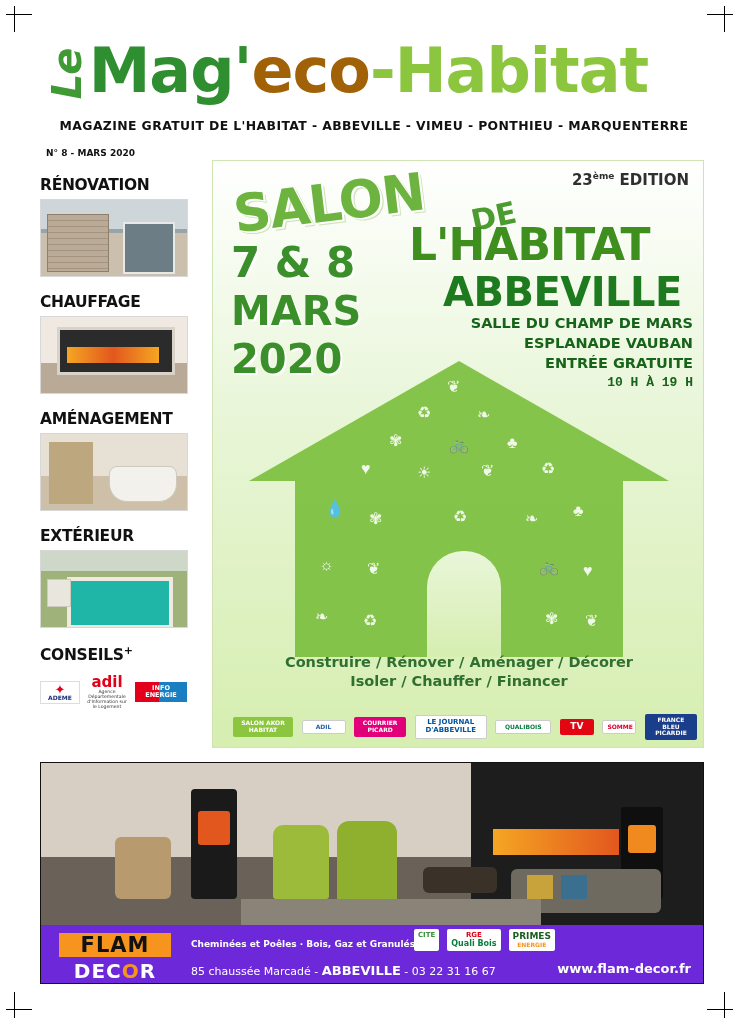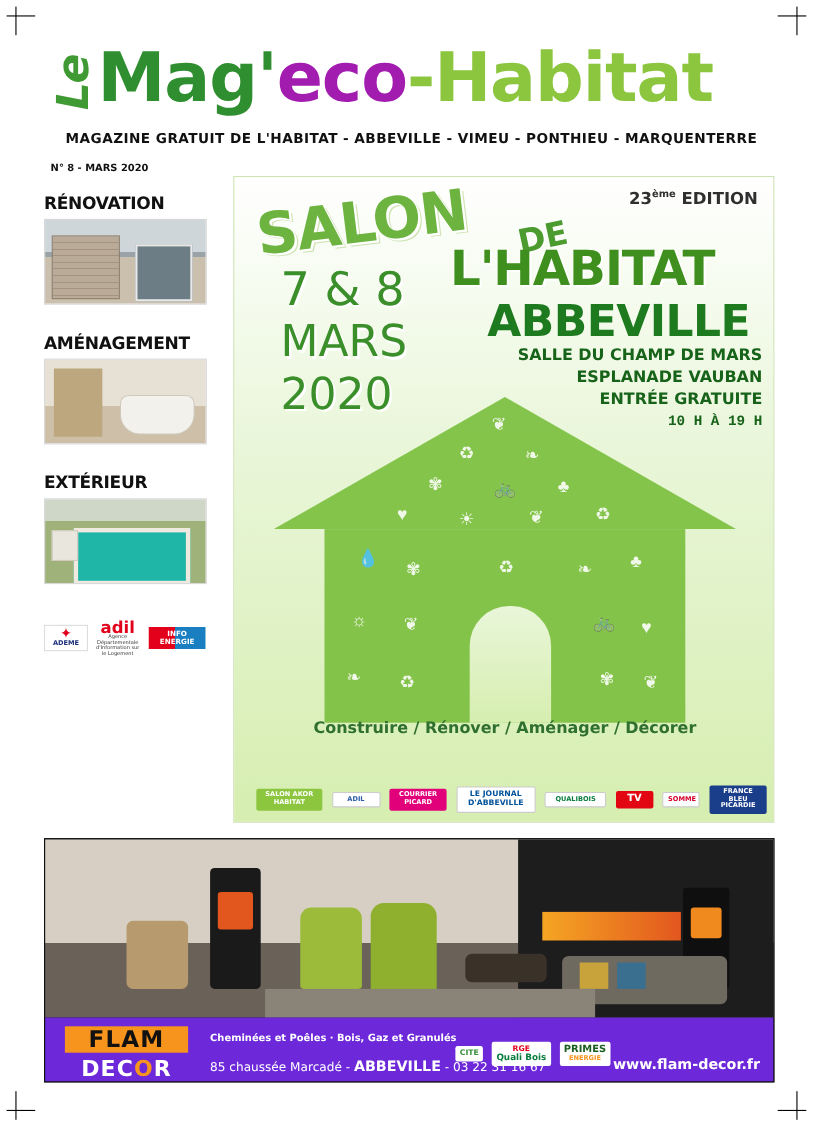--- a/index.html
+++ b/index.html
@@ -38,21 +38,21 @@
     font-size: 40px;
     font-style: italic;
     display: inline-block;
     transform: rotate(-90deg) translateY(-2px);
     transform-origin: center;
     margin-right: -6px;
     position: relative;
     top: -4px;
   }
   .logo-mag { color: #2f8e2f; }
-  .logo-eco { color: #a21caf; }
+  .logo-eco { color: #a16207; }
   .logo-dash { color: #8cc63f; }
   .logo-habitat { color: #8cc63f; }
 
   .subtitle {
     position: absolute;
     left: 44px; top: 118px; width: 660px;
     text-align: center;
     font-family: "DejaVu Sans", sans-serif;
     font-weight: bold;
     font-size: 12.4px;
@@ -66,21 +66,21 @@
     font-weight: bold;
     font-size: 9px;
     color: #111;
   }
 
   
   .leftcol {
     position: absolute;
     left: 40px; top: 176px; width: 158px;
   }
-  .cat { margin-bottom: 26px; }
+  .cat { margin-bottom: 16px; }
   .cat-title {
     font-family: "DejaVu Sans", sans-serif;
     font-weight: bold;
     font-size: 15.5px;
     letter-spacing: -0.3px;
     color: #111;
     margin-bottom: 5px;
   }
   .cat-title sup { font-size: 11px; }
   .thumb {
@@ -204,24 +204,23 @@
   .venue {
     position: absolute; left: 230px; top: 152px; width: 250px;
     text-align: right;
     font-family: "DejaVu Sans", sans-serif; font-weight: bold;
     color: #17631a; font-size: 14.5px; line-height: 20px;
   }
   .venue .hours { font-size: 13px; font-family: Liberation Mono, monospace; }
 
   .dates {
     position: absolute; left: 18px; top: 78px; width: 180px;
-    font-family: "DejaVu Sans", sans-serif; font-weight: normal;
+    font-family: "DejaVu Sans", sans-serif; font-weight: bold;
     color: #3b8f2a; font-size: 40px; line-height: 48px;
     text-shadow: 2px 2px 0 #ffffff;
-    margin-left: 24px;
   }
   .dates .d1 { font-size: 42px; }
   .dates .d2 { font-size: 40px; }
   .dates .d3 { font-size: 40px; }
 
   
   .house {
     position: absolute; left: 36px; top: 200px; width: 420px; height: 300px;
   }
   .roof {
@@ -327,22 +326,22 @@
   .ad-addr {
     position: absolute; left: 150px; top: 38px;
     color:#fff; font-family:"DejaVu Sans", sans-serif; font-size:11px;
   }
   .ad-addr b { font-size: 13px; }
   .ad-web {
     position: absolute; right: 14px; top: 36px;
     color:#fff; font-family:"DejaVu Sans", sans-serif; font-weight:bold; font-size:13px;text-align:center;
   }
   .ad-logos {
-    position: absolute; right: 150px; top: 22px;
-    display: flex; align-items: center; gap: 8px;
+    position: absolute; right: 150px; top: 4px;
+    display: flex; gap: 8px;
   }
   .alogo {
     font-family:"DejaVu Sans", sans-serif; font-weight: bold; font-size: 7px;
     text-align: center; line-height: 1.1; padding: 3px 4px; border-radius: 2px;
   }
   .alogo.cite { background:#fff; color:#3a8f3a; }
   .alogo.rge { background:#fff; color:#e2001a; }
   .alogo.rge .q { display:block; color:#0a7d3e; font-size: 8px; }
   .alogo.primes { background:#fff; color:#1b5e20; font-size: 9px; }
   .alogo.primes .s { display:block; color:#f7941d; font-size: 6px; }
@@ -370,32 +369,37 @@
   <div class="subtitle">MAGAZINE GRATUIT DE L'HABITAT - ABBEVILLE - VIMEU - PONTHIEU - MARQUENTERRE</div>
   <div class="issue">N° 8 - MARS 2020</div>
 
   <div class="leftcol">
 
     <div class="cat">
       <div class="cat-title">RÉNOVATION</div>
       <div class="thumb th1"></div>
     </div>
 
+    <div class="cat">
+      <div class="cat-title">CHAUFFAGE</div>
+      <div class="thumb th2"></div>
+    </div>
 
     <div class="cat">
       <div class="cat-title">AMÉNAGEMENT</div>
       <div class="thumb th3"></div>
     </div>
 
     <div class="cat">
       <div class="cat-title">EXTÉRIEUR</div>
       <div class="thumb th4"></div>
     </div>
 
     <div class="cat">
+      <div class="cat-title"><span>CONSEILS</span><sup>+</sup></div>
       <div class="conseil-logos">
         <div class="clogo ademe">
           <span class="mk">✦</span>
           <span>ADEME</span>
         </div>
         <div class="clogo adil">
           <span>adil</span>
           <span class="sm">Agence Départementale d'Information sur le Logement</span>
         </div>
         <div class="clogo info">
@@ -453,20 +457,21 @@
         <span class="ic" style="left:334px;top:202px;">♥</span>
         <span class="ic" style="left:66px;top:248px;">❧</span>
         <span class="ic" style="left:114px;top:252px;">♻</span>
         <span class="ic" style="left:296px;top:250px;">✾</span>
         <span class="ic" style="left:336px;top:252px;">❦</span>
       </div>
     </div>
 
     <div class="taglines">
       <div>Construire / Rénover / Aménager / Décorer</div>
+      <div>Isoler / Chauffer / Financer</div>
     </div>
 
 
     <div class="sponsors">
       <div class="sp s1">SALON AKOR HABITAT</div>
       <div class="sp s2">ADIL</div>
       <div class="sp s3">COURRIER PICARD</div>
       <div class="sp s4">LE JOURNAL D'ABBEVILLE</div>
       <div class="sp s5">QUALIBOIS</div>
       <div class="sp s6">TV</div>

